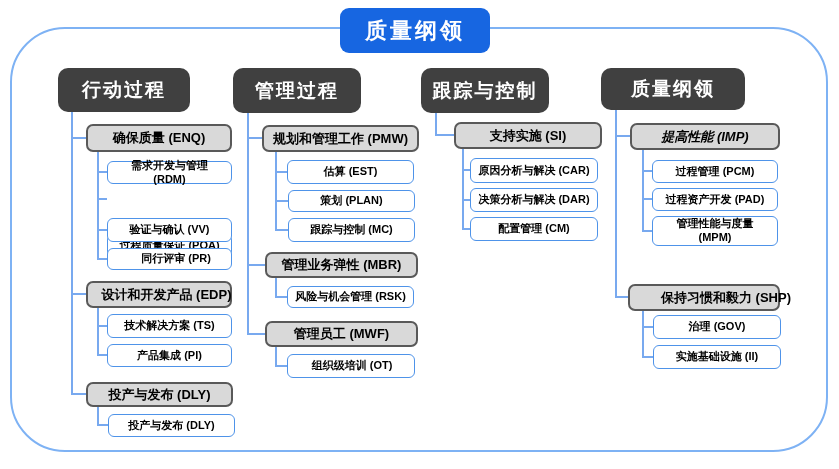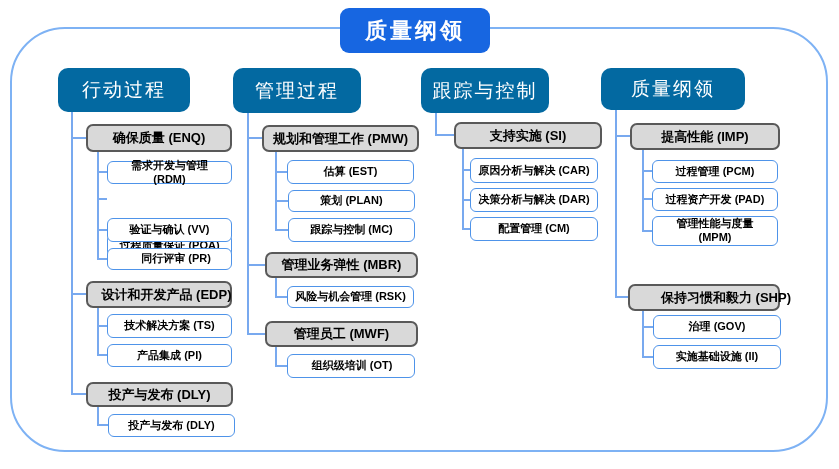--- a/index.html
+++ b/index.html
@@ -11,21 +11,21 @@
     position:absolute;left:10px;top:27px;width:814px;height:421px;
     border:2px solid #7EB2F4;border-radius:55px;background:#ffffff;z-index:0;
   }
   .title{
     position:absolute;left:340px;top:8px;width:150px;height:45px;
     background:#1766E1;color:#ffffff;font-weight:bold;font-size:22px;
     display:flex;align-items:center;justify-content:center;
     border-radius:9px;z-index:3;letter-spacing:3px;
   }
   .hdr{
-    position:absolute;background:#0369a1;color:#ffffff;font-weight:normal;font-size:19px;
+    position:absolute;background:#404040;color:#ffffff;font-weight:bold;font-size:19px;
     display:flex;align-items:center;justify-content:center;border-radius:10px;z-index:2;
     letter-spacing:2px;
   }
   .grp{
     position:absolute;background:#D9D9D9;border:2px solid #595959;border-radius:7px;
     font-weight:bold;font-size:13px;color:#000;display:flex;align-items:center;
     justify-content:center;z-index:2;box-sizing:border-box;white-space:nowrap;
   }
   .leaf{
     position:absolute;background:#ffffff;border:1.5px solid #4E93E9;border-radius:6px;
@@ -112,21 +112,21 @@
 <div class="leaf" style="left:470px;top:158px;width:128px;height:25px;">原因分析与解决 (CAR)</div>
 <div class="leaf" style="left:470px;top:188px;width:128px;height:24px;">决策分析与解决 (DAR)</div>
 <div class="leaf" style="left:470px;top:217px;width:128px;height:24px;">配置管理 (CM)</div>
 
 <div class="hdr" style="left:601px;top:68px;width:144px;height:42px;">质量纲领</div>
 
 <div class="vl" style="left:615px;top:110px;height:188px;"></div>
 <div class="hl" style="left:615px;top:135px;width:15px;"></div>
 <div class="hl" style="left:615px;top:296px;width:13px;"></div>
 
-<div class="grp" style="left:630px;top:123px;width:150px;height:27px;">提高性能 (IMP)</div>
+<div class="grp" style="left:630px;top:123px;width:150px;height:27px;font-style:italic;">提高性能 (IMP)</div>
 <div class="vl" style="left:642px;top:150px;height:82px;"></div>
 <div class="hl" style="left:642px;top:170px;width:10px;"></div>
 <div class="hl" style="left:642px;top:198px;width:10px;"></div>
 <div class="hl" style="left:642px;top:230px;width:10px;"></div>
 <div class="leaf" style="left:652px;top:160px;width:126px;height:23px;">过程管理 (PCM)</div>
 <div class="leaf" style="left:652px;top:188px;width:126px;height:23px;">过程资产开发 (PAD)</div>
 <div class="leaf" style="left:652px;top:216px;width:126px;height:30px;">管理性能与度量 (MPM)</div>
 
 <div class="grp" style="left:628px;top:284px;width:152px;height:27px;padding-left:44px;">保持习惯和毅力 (SHP)</div>
 <div class="vl" style="left:642px;top:311px;height:47px;"></div>

